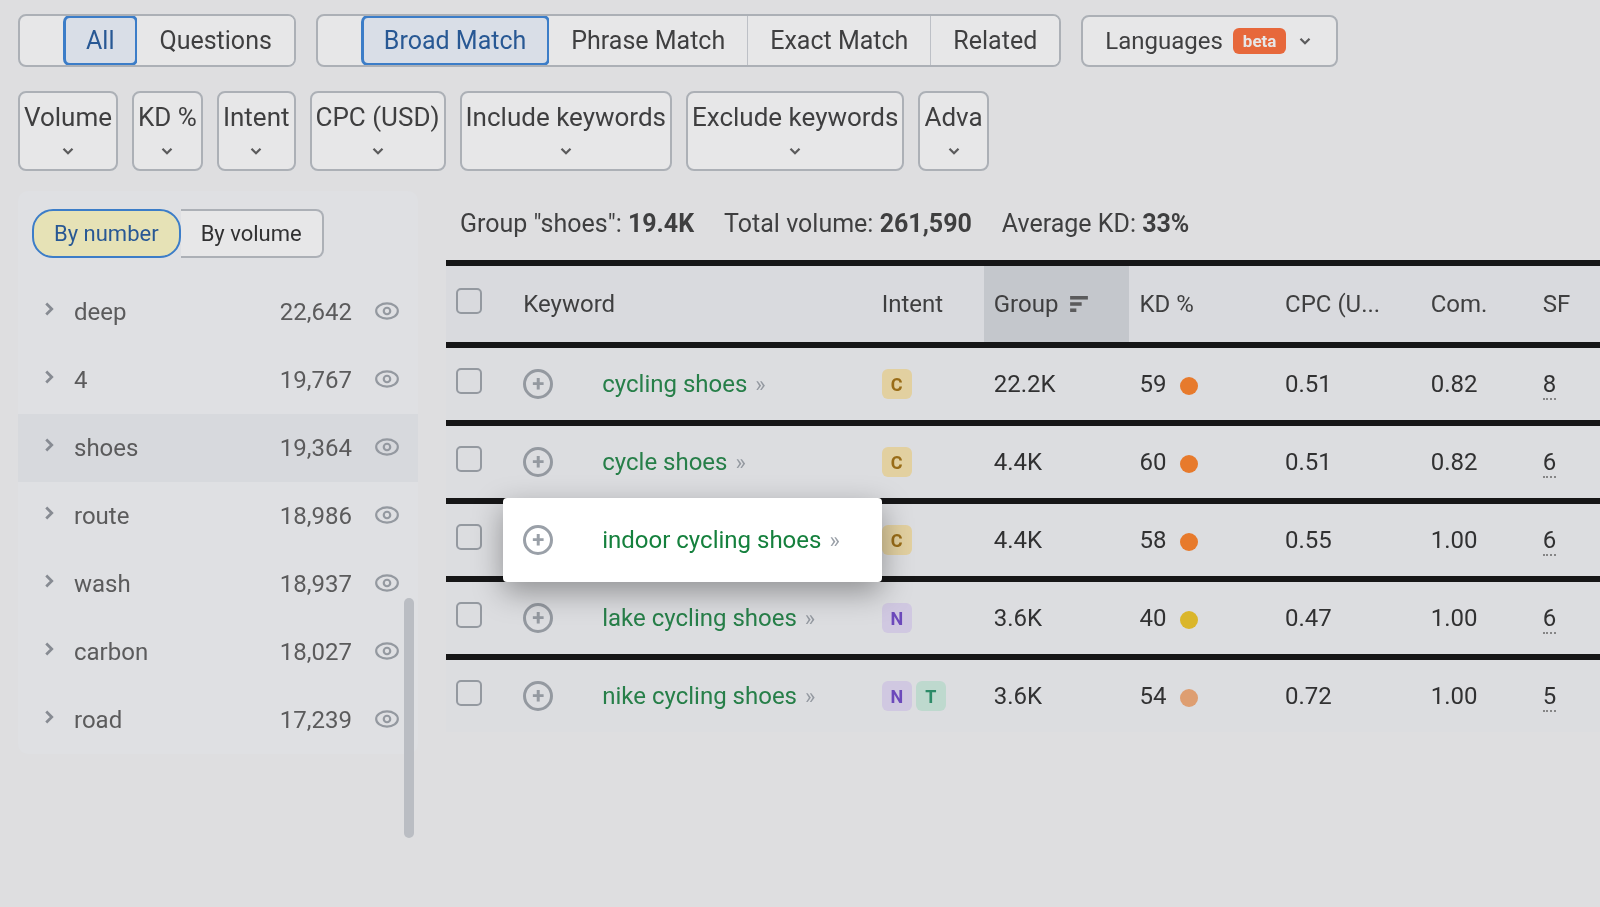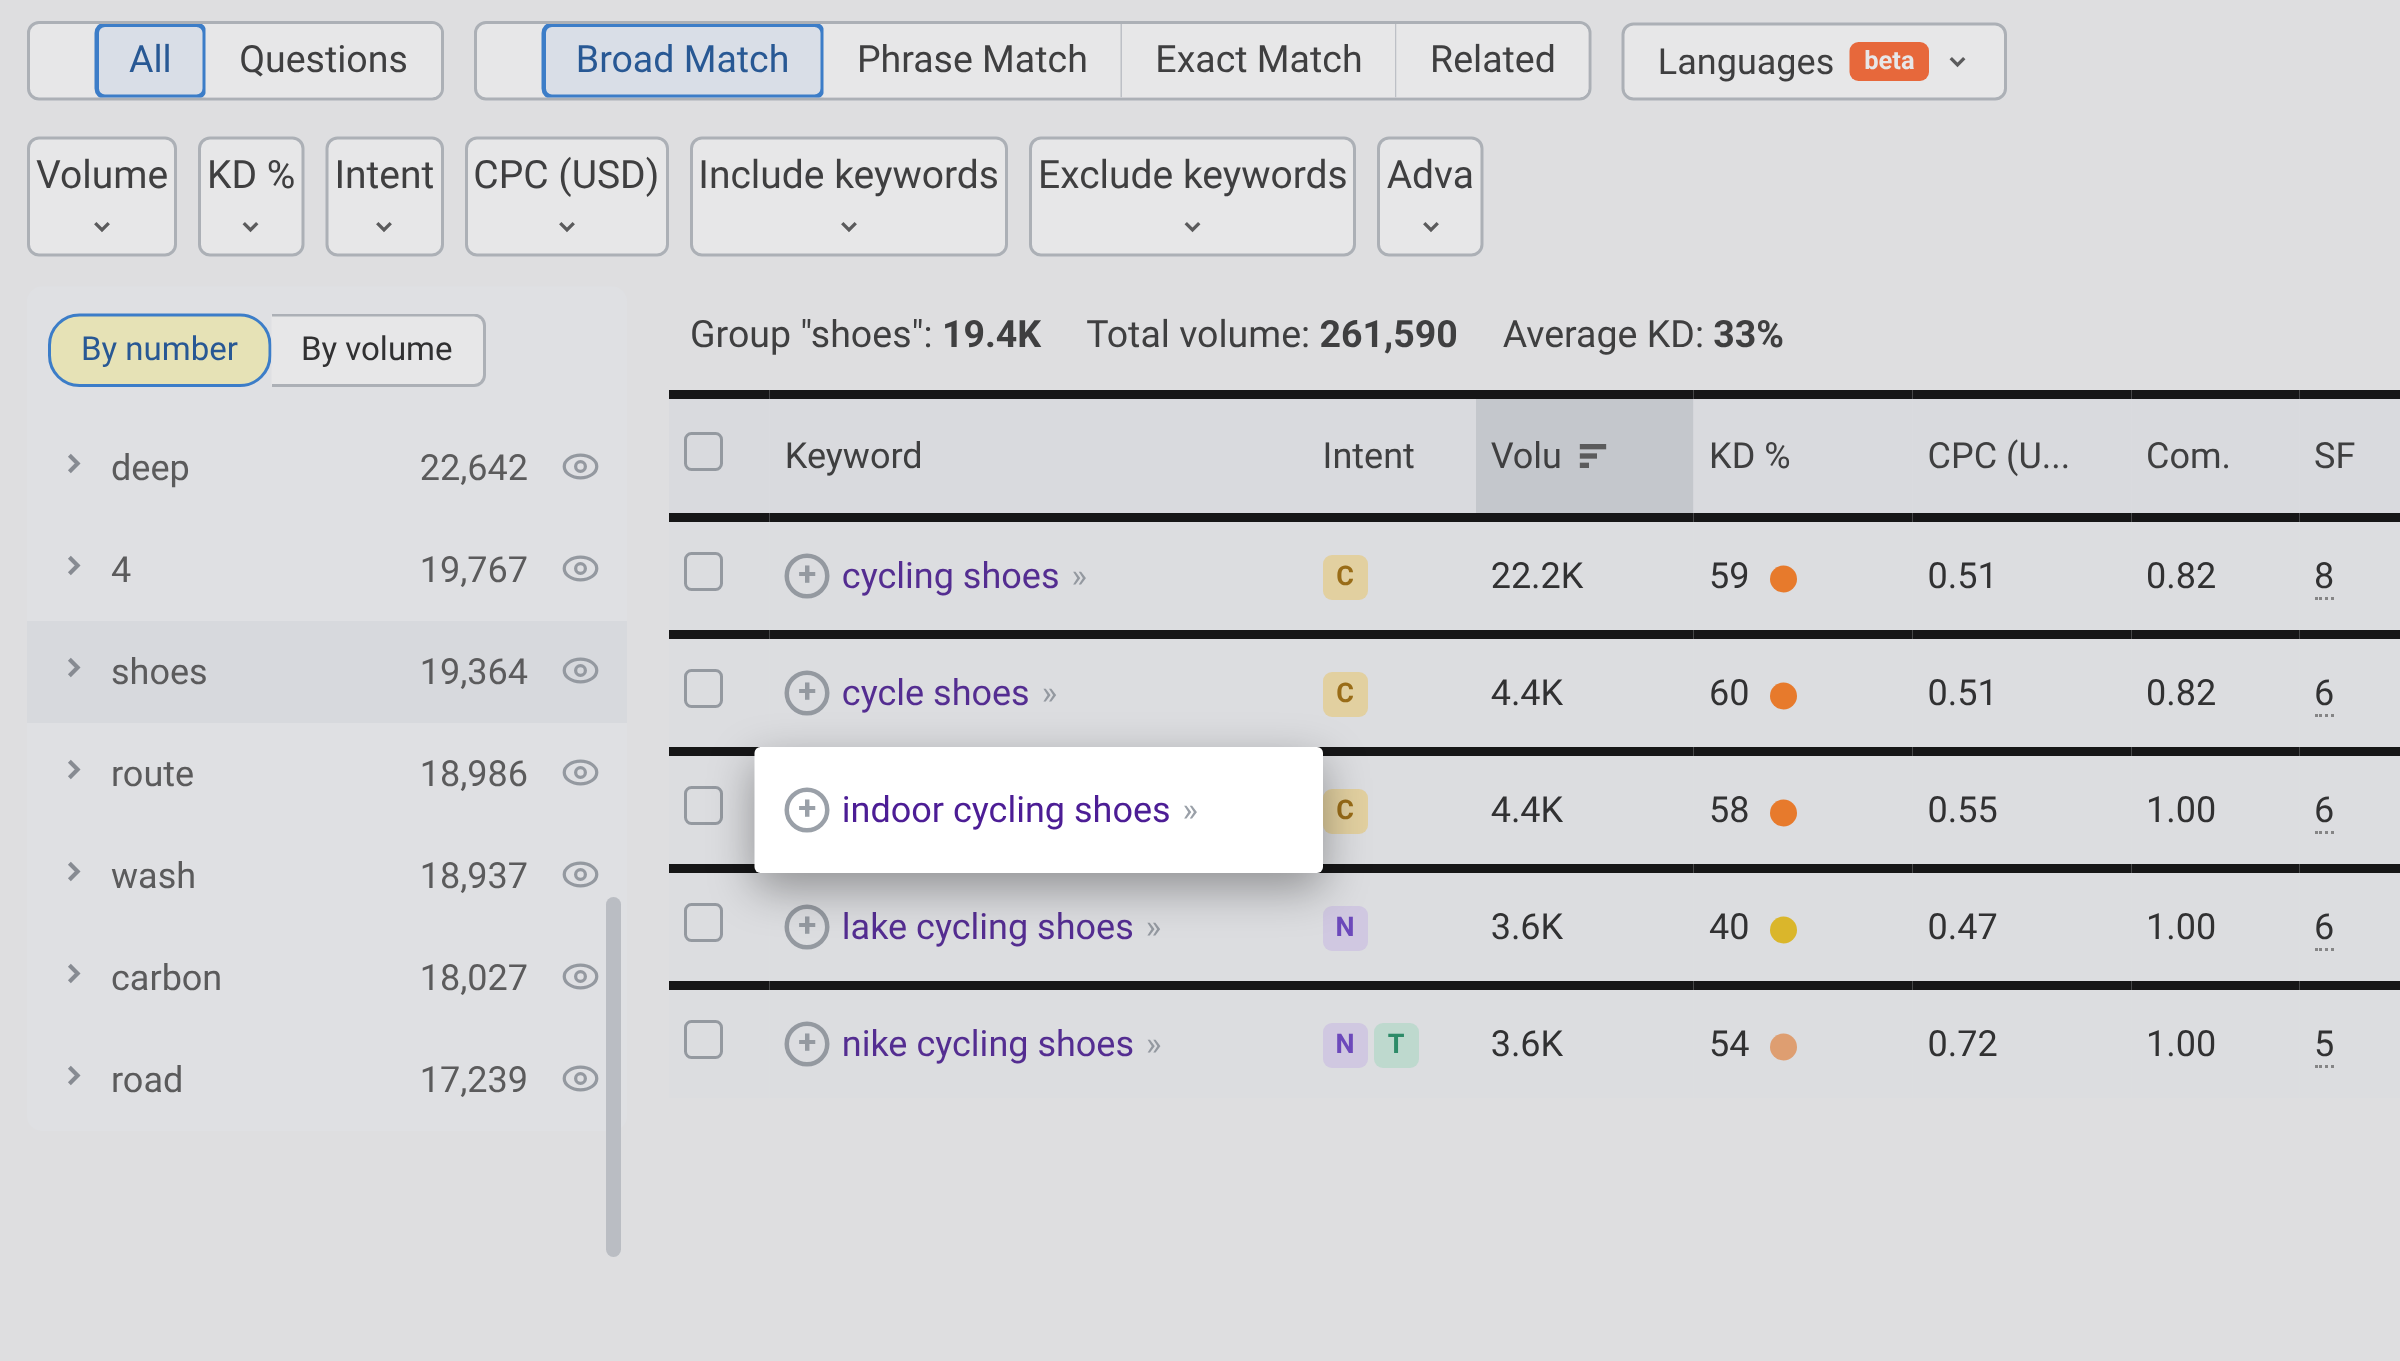--- a/index.html
+++ b/index.html
@@ -186,21 +186,21 @@
     width:26px; height:26px; border:2px solid #9aa0a8; border-radius:5px; display:inline-block;
   }
   .expand {
     display:inline-flex; align-items:center; justify-content:center;
     width:30px; height:30px;
     border:3px solid #9aa0a8; border-radius:50%;
     color:#9aa0a8; font-size:22px; font-weight:700; line-height:1;
     margin-right:8px;
     flex-shrink:0;
   }
-  .kwlink { color:#4c1d95; text-decoration:none; }
+  .kwlink { color:#15803d; text-decoration:none;margin-left:41px; }
   .dblchev { color:#9aa0a8; margin-left:8px; font-size:22px; }
   .kwcell { display:flex; align-items:center; flex-wrap:wrap; gap:4px 0; }
   .intent-badge {
     display:inline-flex; align-items:center; justify-content:center;
     width:30px; height:30px; border-radius:6px;
     font-size:18px; font-weight:700;
     margin-right:4px;
   }
   .ib-C { background:#f9e3a8; color:#a06a00; }
   .ib-N { background:#e3d9f7; color:#6a3fc9; }
@@ -417,21 +417,21 @@
       </span>
     </div>
 
     <table class="kw">
       <thead>
         <tr>
           <th class="kw-col-check"><span class="check"></span></th>
           <th class="kw-col-keyword"><span>Keyword</span></th>
           <th class="kw-col-intent"><span>Intent</span></th>
           <th class="kw-col-vol sorted">
-            <span>Volu</span>
+            <span>Group</span>
             <span class="sort-icon">
               <svg viewBox="0 0 20 18">
                   <rect x="0" y="0" width="20" height="4" fill="#555"></rect>
                   <rect x="0" y="7" width="13" height="4" fill="#555"></rect>
                   <rect x="0" y="14" width="7" height="4" fill="#555"></rect>
                 </svg>
             </span>
           </th>
           <th class="kw-col-kd"><span>KD %</span></th>
           <th class="kw-col-cpc"><span>CPC (U...</span></th>

